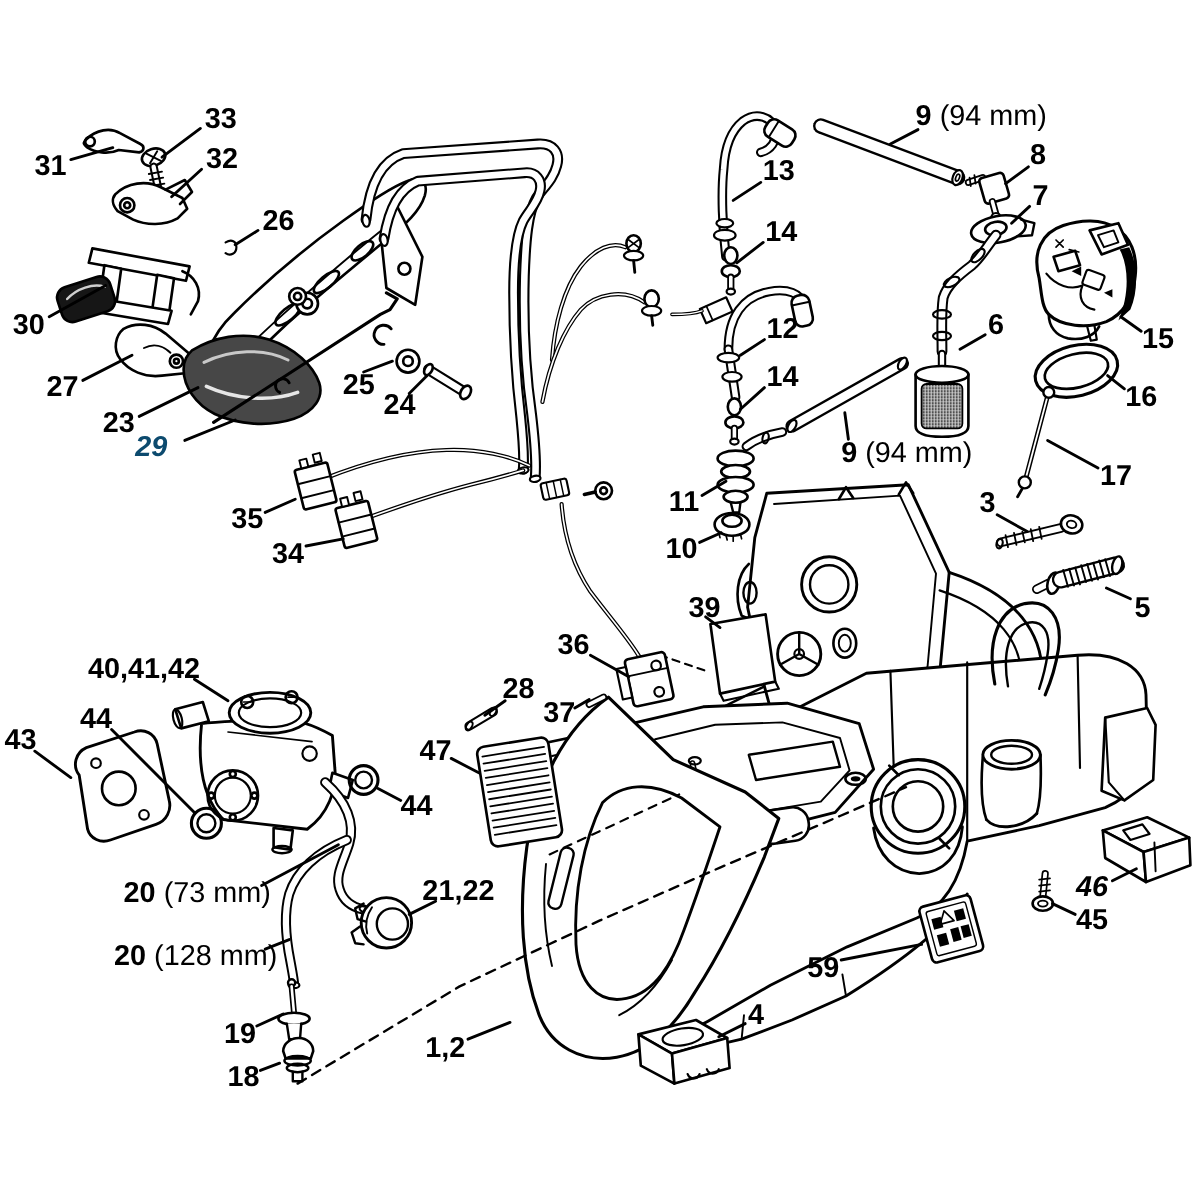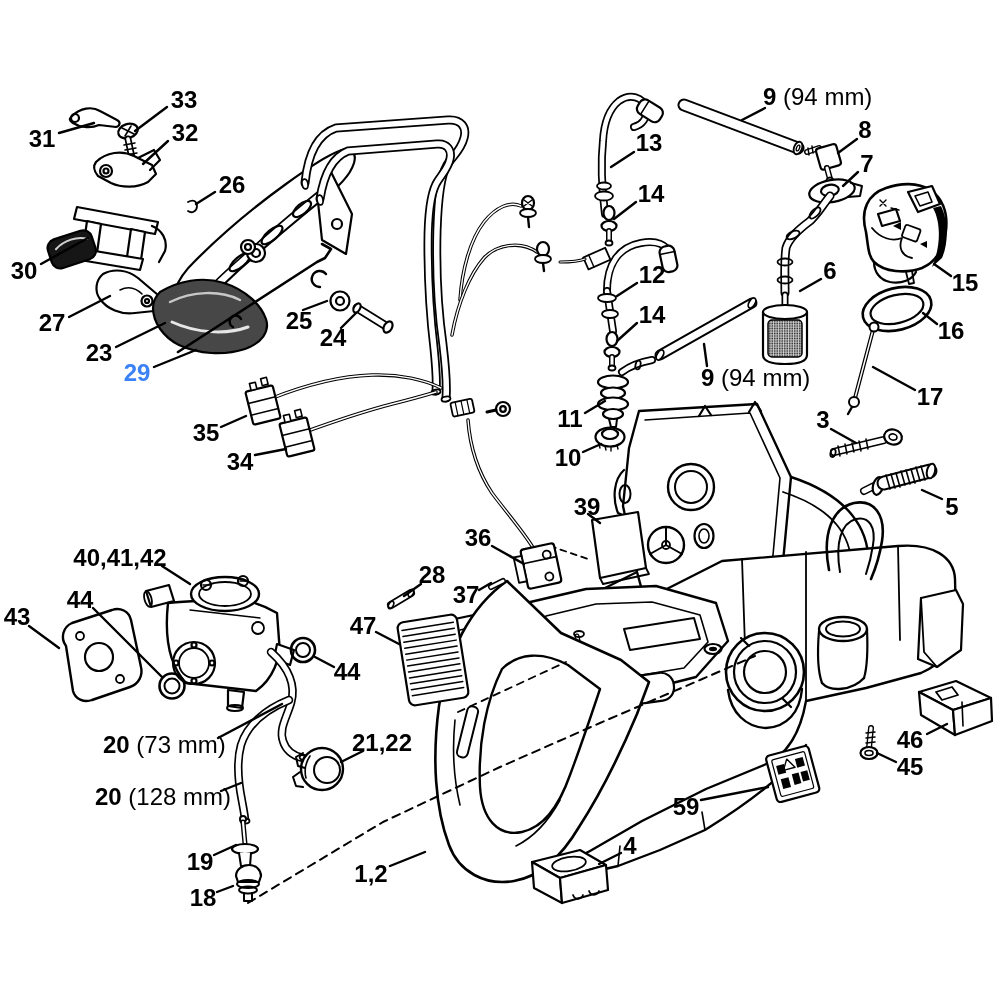--- a/index.html
+++ b/index.html
@@ -524,21 +524,21 @@
 </svg>
 
 <div id="label-layer">
       <div class="part-label" style="left: 184px; top: 100px; color: rgb(0, 0, 0);"><span class="num">33</span></div>
       <div class="part-label" style="left: 42px; top: 139px; color: rgb(0, 0, 0);"><span class="num">31</span></div>
       <div class="part-label" style="left: 185px; top: 133px; color: rgb(0, 0, 0);"><span class="num">32</span></div>
       <div class="part-label" style="left: 232px; top: 185px; color: rgb(0, 0, 0);"><span class="num">26</span></div>
       <div class="part-label" style="left: 24px; top: 271px; color: rgb(0, 0, 0);"><span class="num">30</span></div>
       <div class="part-label" style="left: 52px; top: 323px; color: rgb(0, 0, 0); text-align: center;"><span class="num">27</span></div>
       <div class="part-label" style="left: 99px; top: 353px; color: rgb(0, 0, 0);"><span class="num">23</span></div>
-      <div class="part-label" style="left: 137px; top: 373px; color: #3b82f6;"><span class="num">29</span></div>
+      <div class="part-label" style="left: 126px; top: 373px; color: #0c4a6e; font-style: italic;"><span class="num">29</span></div>
       <div class="part-label" style="left: 299px; top: 321px; color: rgb(0, 0, 0);"><span class="num">25</span></div>
       <div class="part-label" style="left: 333px; top: 338px; color: rgb(0, 0, 0);"><span class="num">24</span></div>
       <div class="part-label" style="left: 206px; top: 433px; color: rgb(0, 0, 0);"><span class="num">35</span></div>
       <div class="part-label" style="left: 240px; top: 462px; color: rgb(0, 0, 0);"><span class="num">34</span></div>
       <div class="part-label" style="left: 649px; top: 143px; color: rgb(0, 0, 0);"><span class="num">13</span></div>
       <div class="part-label" style="left: 651px; top: 194px; color: rgb(0, 0, 0);"><span class="num">14</span></div>
       <div class="part-label" style="left: 652px; top: 275px; color: rgb(0, 0, 0);"><span class="num">12</span></div>
       <div class="part-label" style="left: 652px; top: 315px; color: rgb(0, 0, 0);"><span class="num">14</span></div>
       <div class="part-label left" style="left: 763px; top: 97px; color: rgb(0, 0, 0);"><span class="num">9</span><span class="suffix"> (94 mm)</span></div>
       <div class="part-label" style="left: 865px; top: 130px; color: rgb(0, 0, 0);"><span class="num">8</span></div>
@@ -562,16 +562,16 @@
       <div class="part-label" style="left: 17px; top: 617px; color: rgb(0, 0, 0);"><span class="num">43</span></div>
       <div class="part-label" style="left: 347px; top: 672px; color: rgb(0, 0, 0);"><span class="num">44</span></div>
       <div class="part-label left" style="left: 103px; top: 745px; color: rgb(0, 0, 0);"><span class="num">20</span><span class="suffix"> (73 mm)</span></div>
       <div class="part-label" style="left: 382px; top: 743px; color: rgb(0, 0, 0);"><span class="num">21,22</span></div>
       <div class="part-label left" style="left: 95px; top: 797px; color: rgb(0, 0, 0);"><span class="num">20</span><span class="suffix"> (128 mm)</span></div>
       <div class="part-label" style="left: 200px; top: 862px; color: rgb(0, 0, 0);"><span class="num">19</span></div>
       <div class="part-label" style="left: 203px; top: 898px; color: rgb(0, 0, 0);"><span class="num">18</span></div>
       <div class="part-label" style="left: 371px; top: 874px; color: rgb(0, 0, 0);"><span class="num">1,2</span></div>
       <div class="part-label" style="left: 630px; top: 846px; color: rgb(0, 0, 0);"><span class="num">4</span></div>
       <div class="part-label" style="left: 686px; top: 807px; color: rgb(0, 0, 0);"><span class="num">59</span></div>
-      <div class="part-label" style="left: 910px; top: 740px; color: rgb(0, 0, 0);"><span class="num">46</span></div>
+      <div class="part-label" style="left: 910px; top: 740px; color: rgb(0, 0, 0); font-style: italic;"><span class="num">46</span></div>
       <div class="part-label" style="left: 910px; top: 767px; color: rgb(0, 0, 0);"><span class="num">45</span></div>
     </div>
 </div>
 
 </body></html>

